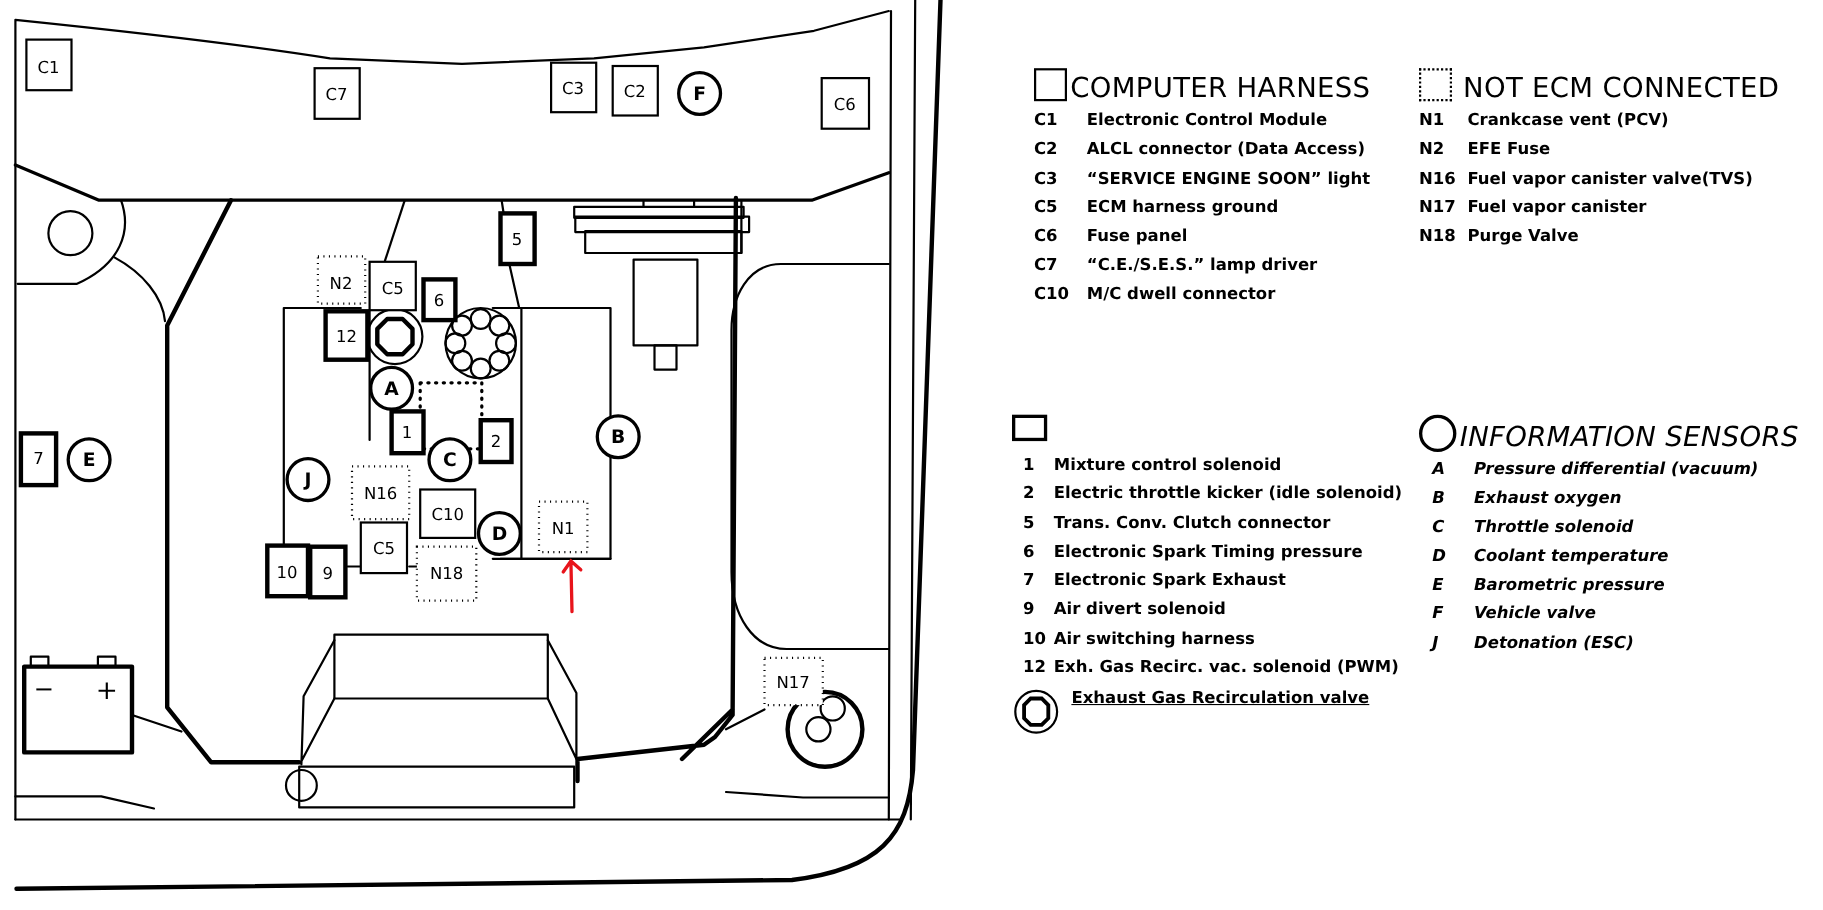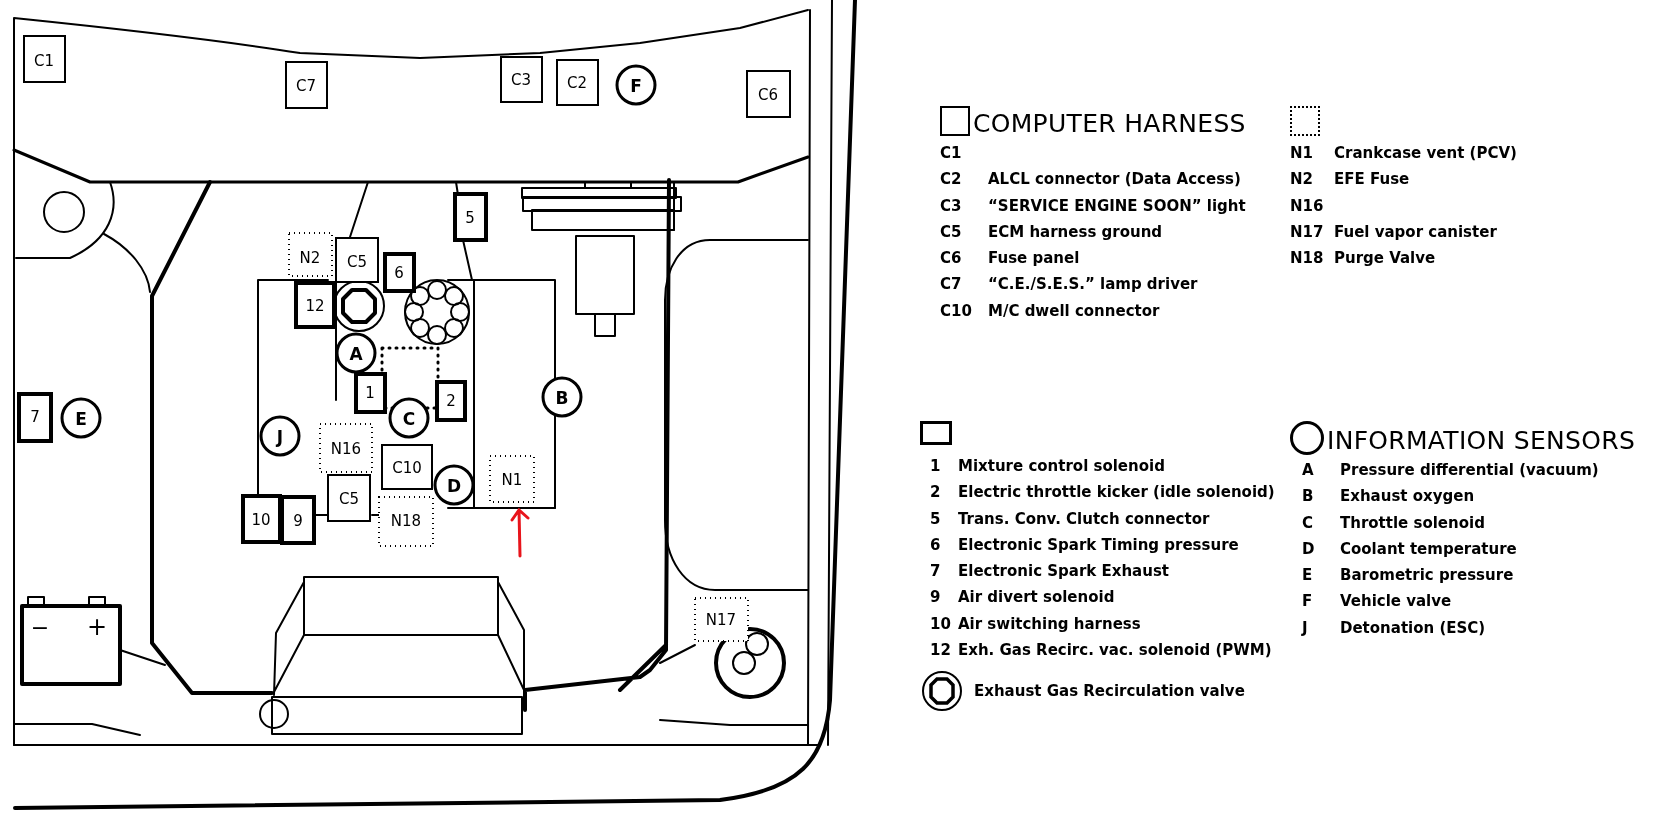--- a/index.html
+++ b/index.html
@@ -2,21 +2,21 @@
 <html><head>
 <meta charset="utf-8">
 <style>
   html, body { margin:0; padding:0; background:#ffffff; }
   body { width:1657px; height:827px; position:relative; overflow:hidden; font-family:"Liberation Sans", sans-serif; color:#000; }
   #diagram { position:absolute; left:0; top:0; }
   #diagram text { font-family:"DejaVu Sans", sans-serif; fill:#000; }
   .lbl { font-size:15px; text-anchor:middle; dominant-baseline:central; }
   .lbl-bold { font-size:17px; font-weight:bold; text-anchor:middle; dominant-baseline:central; }
   .legend { position:absolute; }
-  .legend-title { font-family:"DejaVu Sans", sans-serif; font-size:25px; letter-spacing:0.3px; white-space:nowrap; display:flex; align-items:flex-end;margin-top:44px; }
+  .legend-title { font-family:"DejaVu Sans", sans-serif; font-size:25px; letter-spacing:0.3px; white-space:nowrap; display:flex; align-items:flex-end; }
   .legend-items { margin:0; padding:0; list-style:none; }
   .legend-items li { font-family:"DejaVu Sans", sans-serif; font-weight:bold; font-size:15px; height:26.3px; line-height:26.3px; white-space:nowrap; display:flex; }
   .code { display:inline-block; }
   .sym-box { display:inline-block; border:2px solid #000; margin-right:3px; }
   .sym-dot { display:inline-block; border:2px dotted #000; margin-right:10px; }
   .sym-circle { display:inline-block; border:3px solid #000; border-radius:50%; margin-right:3px; }
 </style>
 </head>
 <body>
 
@@ -220,20 +220,21 @@
 </svg>
 
 <div class="legend" style="left:940px; top:62px;">
   <div class="legend-title">
     <span class="sym-box" style="width:26px;height:26px;margin-bottom:2px;"></span>
     <span>COMPUTER HARNESS</span>
   </div>
   <ul class="legend-items" id="list-ch" style="margin-top:2px;">
       <li>
         <span class="code" style="width: 48px;">C1</span>
+        <span>Electronic Control Module</span>
       </li>
       <li>
         <span class="code" style="width: 48px;">C2</span>
         <span>ALCL connector (Data Access)</span>
       </li>
       <li>
         <span class="code" style="width: 48px;">C3</span>
         <span>“SERVICE ENGINE SOON” light</span>
       </li>
       <li>
@@ -251,32 +252,34 @@
       <li>
         <span class="code" style="width: 48px;">C10</span>
         <span>M/C dwell connector</span>
       </li>
     </ul>
 </div>
 
 <div class="legend" style="left:1290px; top:62px;">
   <div class="legend-title">
     <span class="sym-dot" style="width:26px;height:26px;margin-bottom:2px;"></span>
+    <span>NOT ECM CONNECTED</span>
   </div>
   <ul class="legend-items" id="list-ne" style="margin-top:2px;">
       <li>
         <span class="code" style="width: 44px;">N1</span>
         <span>Crankcase vent (PCV)</span>
       </li>
       <li>
         <span class="code" style="width: 44px;">N2</span>
         <span>EFE  Fuse</span>
       </li>
       <li>
         <span class="code" style="width: 44px;">N16</span>
+        <span>Fuel vapor canister valve(TVS)</span>
       </li>
       <li>
         <span class="code" style="width: 44px;">N17</span>
         <span>Fuel vapor canister</span>
       </li>
       <li>
         <span class="code" style="width: 44px;">N18</span>
         <span>Purge Valve</span>
       </li>
     </ul>
@@ -313,30 +316,30 @@
       </li>
       <li>
         <span class="code" style="width: 28px;">10</span>
         <span>Air switching harness</span>
       </li>
       <li>
         <span class="code" style="width: 28px;">12</span>
         <span>Exh. Gas Recirc. vac. solenoid (PWM)</span>
       </li>
     </ul>
-  <div style="display:flex;align-items:center;margin-top:6px;">
+  <div style="display:flex;margin-top:6px;text-decoration:underline;">
     <svg width="44" height="44" viewBox="0 0 44 44">
       <circle cx="22" cy="22" r="19" fill="none" stroke="#000" stroke-width="2"></circle>
       <path d="M17 10 L27 10 L33 16 L33 28 L27 34 L17 34 L11 28 L11 16 Z" fill="none" stroke="#000" stroke-width="3.5"></path>
     </svg>
     <span style="font-family:'DejaVu Sans',sans-serif;font-weight:bold;font-size:15px;margin-left:10px;">Exhaust Gas Recirculation valve</span>
   </div>
 </div>
 
-<div class="legend" style="left:1290px; top:377px;">
+<div class="legend" style="left:1290px; top:377px;font-style:italic;">
   <div class="legend-title">
     <span class="sym-circle" style="width:28px;height:28px;"></span>
     <span>INFORMATION SENSORS</span>
   </div>
   <ul class="legend-items" id="list-is" style="margin-top:2px;margin-left:12px;">
       <li>
         <span class="code" style="width: 38px;">A</span>
         <span>Pressure differential (vacuum)</span>
       </li>
       <li>

